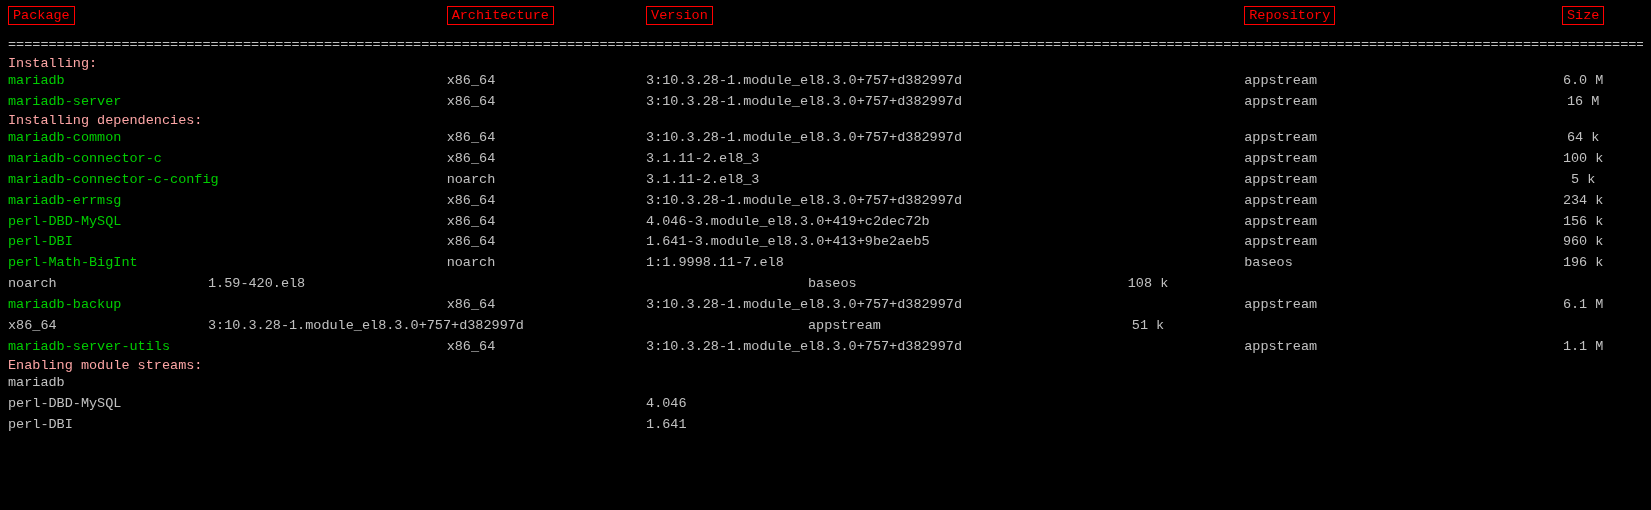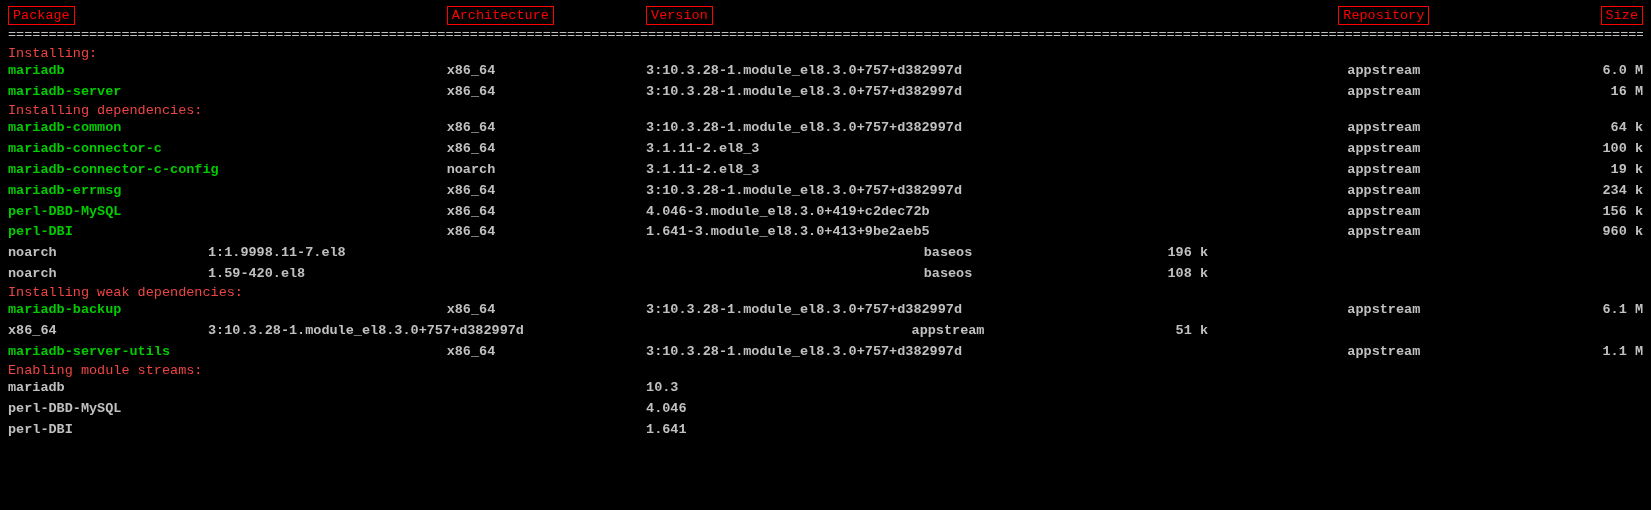--- a/index.html
+++ b/index.html
@@ -7,48 +7,47 @@
       background-color: #000000;
       color: #c0c0c0;
       font-family: 'Courier New', Courier, monospace;
       font-size: 13.5px;
       padding: 6px 8px;
       width: 1651px;
       min-height: 510px;
     }
     .header-row {
       display: flex;
-      margin-bottom: 2px;
+      margin-bottom: 12px;
     }
     .col-package { width: 440px; }
     .col-arch { width: 200px; }
     .col-version { width: 600px; }
-    .col-repo { width: 280px; text-align: center; }
-    .col-size { width: 120px; text-align: right; }
+    .col-repo { width: 280px; }
+    .col-size { width: 120px; text-align: center; }
 
     .header-label {
       color: #ff0000;
       border: 1px solid #ff0000;
       padding: 1px 4px;
       display: inline-block;
     }
     .separator {
       color: #c0c0c0;
       font-size: 13.5px;
       margin-bottom: 4px;
       white-space: nowrap;
       overflow: hidden;
     }
     .section-label {
-      color: #ef4444;
+      color: #fca5a5;
     }
     .data-row {
       display: flex;
       line-height: 1.55;
-      font-weight: bold;
     }
     .pkg-name {
       color: #00cc00;
     }
     .plain-pkg {
       color: #c0c0c0;
     }
     .cell {
       white-space: nowrap;
     }
@@ -107,21 +106,21 @@
         <div class="col-arch cell">x86_64</div>
         <div class="col-version cell">3.1.11-2.el8_3</div>
         <div class="col-repo cell">appstream</div>
         <div class="col-size cell">100 k</div>
       </div>
       <div class="data-row">
         <div class="col-package cell"><span class="pkg-name"> mariadb-connector-c-config</span></div>
         <div class="col-arch cell">noarch</div>
         <div class="col-version cell">3.1.11-2.el8_3</div>
         <div class="col-repo cell">appstream</div>
-        <div class="col-size cell">19 k</div>
+        <div class="col-size cell">5 k</div>
       </div>
       <div class="data-row">
         <div class="col-package cell"><span class="pkg-name"> mariadb-errmsg</span></div>
         <div class="col-arch cell">x86_64</div>
         <div class="col-version cell">3:10.3.28-1.module_el8.3.0+757+d382997d</div>
         <div class="col-repo cell">appstream</div>
         <div class="col-size cell">234 k</div>
       </div>
       <div class="data-row">
         <div class="col-package cell"><span class="pkg-name"> perl-DBD-MySQL</span></div>
@@ -131,32 +130,32 @@
         <div class="col-size cell">156 k</div>
       </div>
       <div class="data-row">
         <div class="col-package cell"><span class="pkg-name"> perl-DBI</span></div>
         <div class="col-arch cell">x86_64</div>
         <div class="col-version cell">1.641-3.module_el8.3.0+413+9be2aeb5</div>
         <div class="col-repo cell">appstream</div>
         <div class="col-size cell">960 k</div>
       </div>
       <div class="data-row">
+        <div class="col-package cell"><span class="pkg-name"> perl-Math-BigInt</span></div>
         <div class="col-arch cell">noarch</div>
         <div class="col-version cell">1:1.9998.11-7.el8</div>
         <div class="col-repo cell">baseos</div>
         <div class="col-size cell">196 k</div>
       </div>
       <div class="data-row">
         <div class="col-arch cell">noarch</div>
         <div class="col-version cell">1.59-420.el8</div>
         <div class="col-repo cell">baseos</div>
         <div class="col-size cell">108 k</div>
       </div>
-      <div class="section-label">Installing weak dependencies:</div>
       <div class="data-row">
         <div class="col-package cell"><span class="pkg-name"> mariadb-backup</span></div>
         <div class="col-arch cell">x86_64</div>
         <div class="col-version cell">3:10.3.28-1.module_el8.3.0+757+d382997d</div>
         <div class="col-repo cell">appstream</div>
         <div class="col-size cell">6.1 M</div>
       </div>
       <div class="data-row">
         <div class="col-arch cell">x86_64</div>
         <div class="col-version cell">3:10.3.28-1.module_el8.3.0+757+d382997d</div>
@@ -167,21 +166,20 @@
         <div class="col-package cell"><span class="pkg-name"> mariadb-server-utils</span></div>
         <div class="col-arch cell">x86_64</div>
         <div class="col-version cell">3:10.3.28-1.module_el8.3.0+757+d382997d</div>
         <div class="col-repo cell">appstream</div>
         <div class="col-size cell">1.1 M</div>
       </div>
       <div class="section-label">Enabling module streams:</div>
       <div class="data-row">
         <div class="col-package cell"><span class="plain-pkg"> mariadb</span></div>
         <div class="col-arch cell"></div>
-        <div class="col-version cell">10.3</div>
         <div class="col-repo cell"></div>
         <div class="col-size cell"></div>
       </div>
       <div class="data-row">
         <div class="col-package cell"><span class="plain-pkg"> perl-DBD-MySQL</span></div>
         <div class="col-arch cell"></div>
         <div class="col-version cell">4.046</div>
         <div class="col-repo cell"></div>
         <div class="col-size cell"></div>
       </div>

